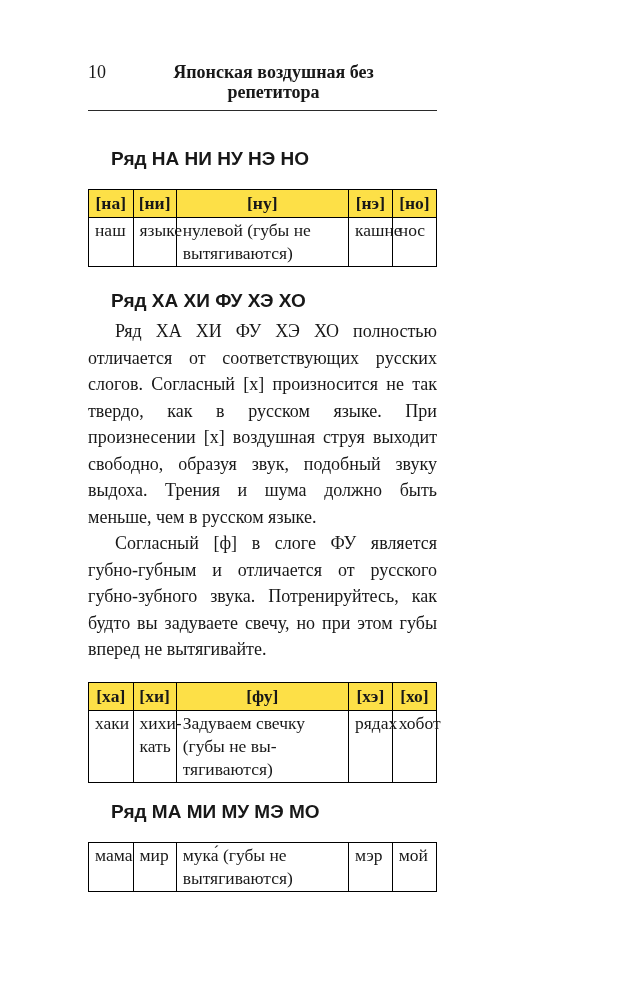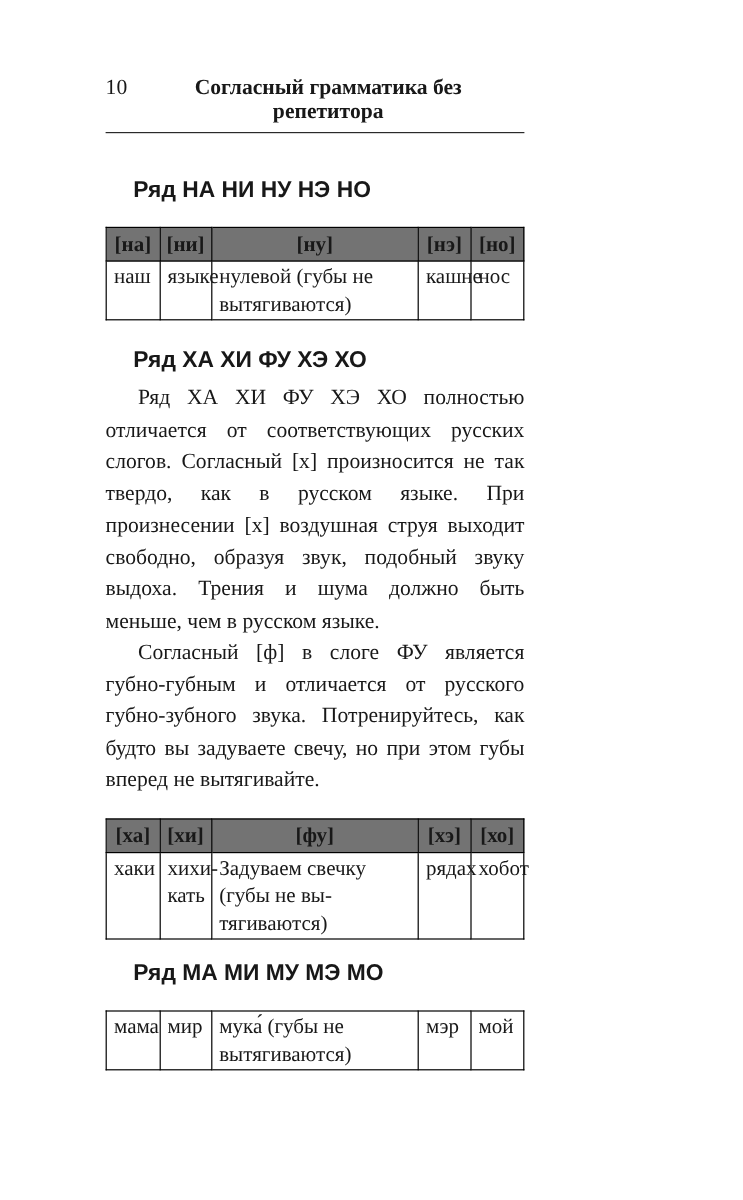--- a/index.html
+++ b/index.html
@@ -68,21 +68,21 @@
     table-layout: fixed;
     font-size: 17.5px;
     margin-top: 19px;
   }
   table.pron th, table.pron td {
     border: 1.4px solid #000;
     padding: 1px 6px;
     line-height: 23px;
   }
   table.pron th {
-    background: #737373;
+    background: #fde047;
     font-weight: bold;
     text-align: center;
     padding: 2px 2px;
   }
   table.pron td {
     text-align: left;
     vertical-align: top;
   }
   table.pron td.desc {
     font-style: normal;
@@ -94,21 +94,21 @@
   col.c-small3 { width: 12.6%; }
   col.c-small4 { width: 12.7%; }
 </style>
 </head>
 <body>
 
 <div class="page">
 
   <div class="running-head">
     <span class="page-num">10</span>
-    <span class="run-title">Согласный грамматика без репетитора</span>
+    <span class="run-title">Японская воздушная без репетитора</span>
   </div>
   <hr class="head-rule">
 
   <h2 class="section-heading s1">Ряд НА НИ НУ НЭ НО</h2>
   <table class="pron">
     <colgroup>
       <col class="c-small">
         <col class="c-small2">
         <col class="c-big">
         <col class="c-small3">

